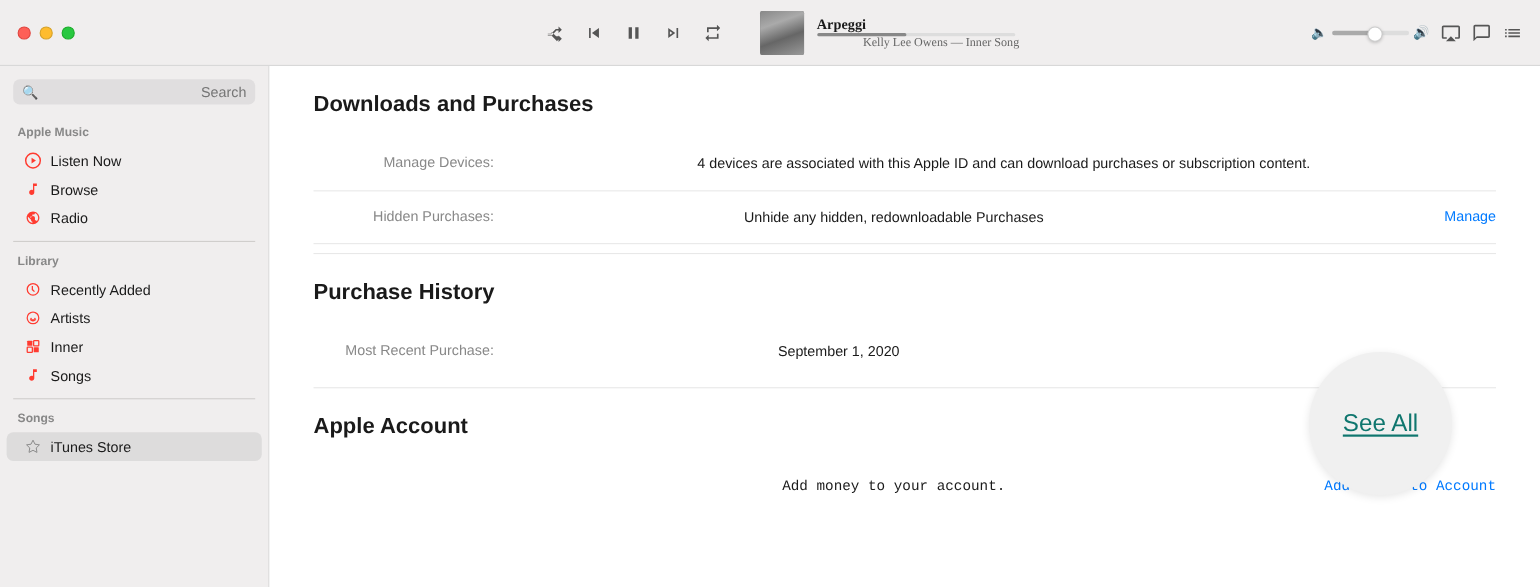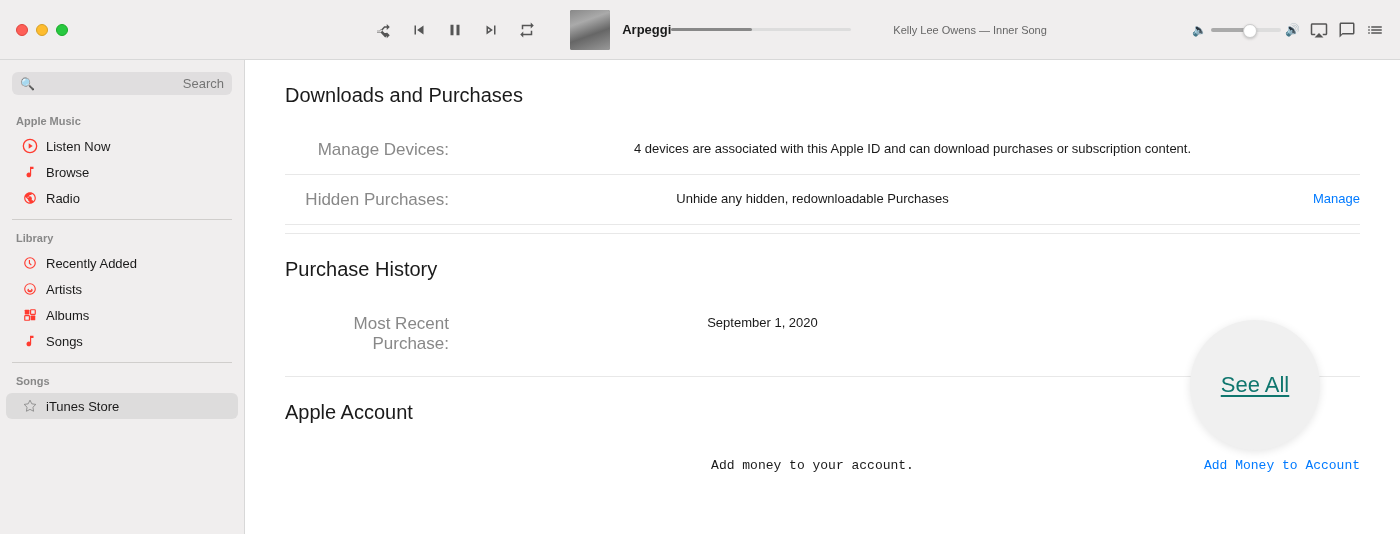--- a/index.html
+++ b/index.html
@@ -135,22 +135,23 @@
       flex-shrink: 0;
     }
     .album-thumb-img {
       width: 40px;
       height: 40px;
       background: linear-gradient(135deg, #555 0%, #999 50%, #444 100%);
       position: relative;
     }
     .track-text {
       display: flex;
-      flex-direction: row;
-      align-items: center;
+      flex-direction: column;
+      align-items: flex-start;
+      font-family: Liberation Serif, serif;
     }
     .progress-bar {
       width: 180px;
       height: 3px;
       background: #ddd;
       border-radius: 2px;
       position: relative;
     }
     .progress-fill {
       width: 45%;
@@ -242,37 +243,37 @@
     .content {
       flex: 1;
       overflow-y: auto;
       padding: 24px 40px;
       background: #fff;
       position: relative;
     }
 
     .section-title {
       font-size: 20px;
-      font-weight: 400;
+      font-weight: 700;
       color: #1a1a1a;
       margin-bottom: 18px;
     }
 
     .info-row {
       display: flex;
       align-items: flex-start;
       padding: 14px 0;
       border-bottom: 1px solid #e8e8e8;
     }
     .info-row:last-child {
       border-bottom: none;
     }
     .info-label {
       width: 180px;
-      font-size: 17px;
+      font-size: 13px;
       color: #888;
       text-align: right;
       padding-right: 16px;
       flex-shrink: 0;
       padding-top: 1px;
     }
     .info-value {
       flex: 1;
       font-size: 13px;
       color: #1a1a1a;
@@ -459,21 +460,21 @@
     </div>
     <div class="sidebar-item">
       <div class="sidebar-item-icon">
         <svg width="14" height="14" viewBox="0 0 24 24" fill="#ff3b30">
             <rect x="3" y="3" width="8" height="8" rx="1"></rect>
             <rect x="13" y="3" width="8" height="8" rx="1" fill="none" stroke="#ff3b30" stroke-width="2"></rect>
             <rect x="3" y="13" width="8" height="8" rx="1" fill="none" stroke="#ff3b30" stroke-width="2"></rect>
             <rect x="13" y="13" width="8" height="8" rx="1"></rect>
           </svg>
       </div>
-      <span class="sidebar-item-label">Albums</span>
+      <span class="sidebar-item-label">Inner</span>
     </div>
     <div class="sidebar-item">
       <div class="sidebar-item-icon">
         <svg width="14" height="14" viewBox="0 0 24 24" fill="#ff3b30">
             <path d="M12 3v10.55c-.59-.34-1.27-.55-2-.55-2.21 0-4 1.79-4 4s1.79 4 4 4 4-1.79 4-4V7h4V3h-6z"></path>
           </svg>
       </div>
       <span class="sidebar-item-label">Songs</span>
     </div>
 

